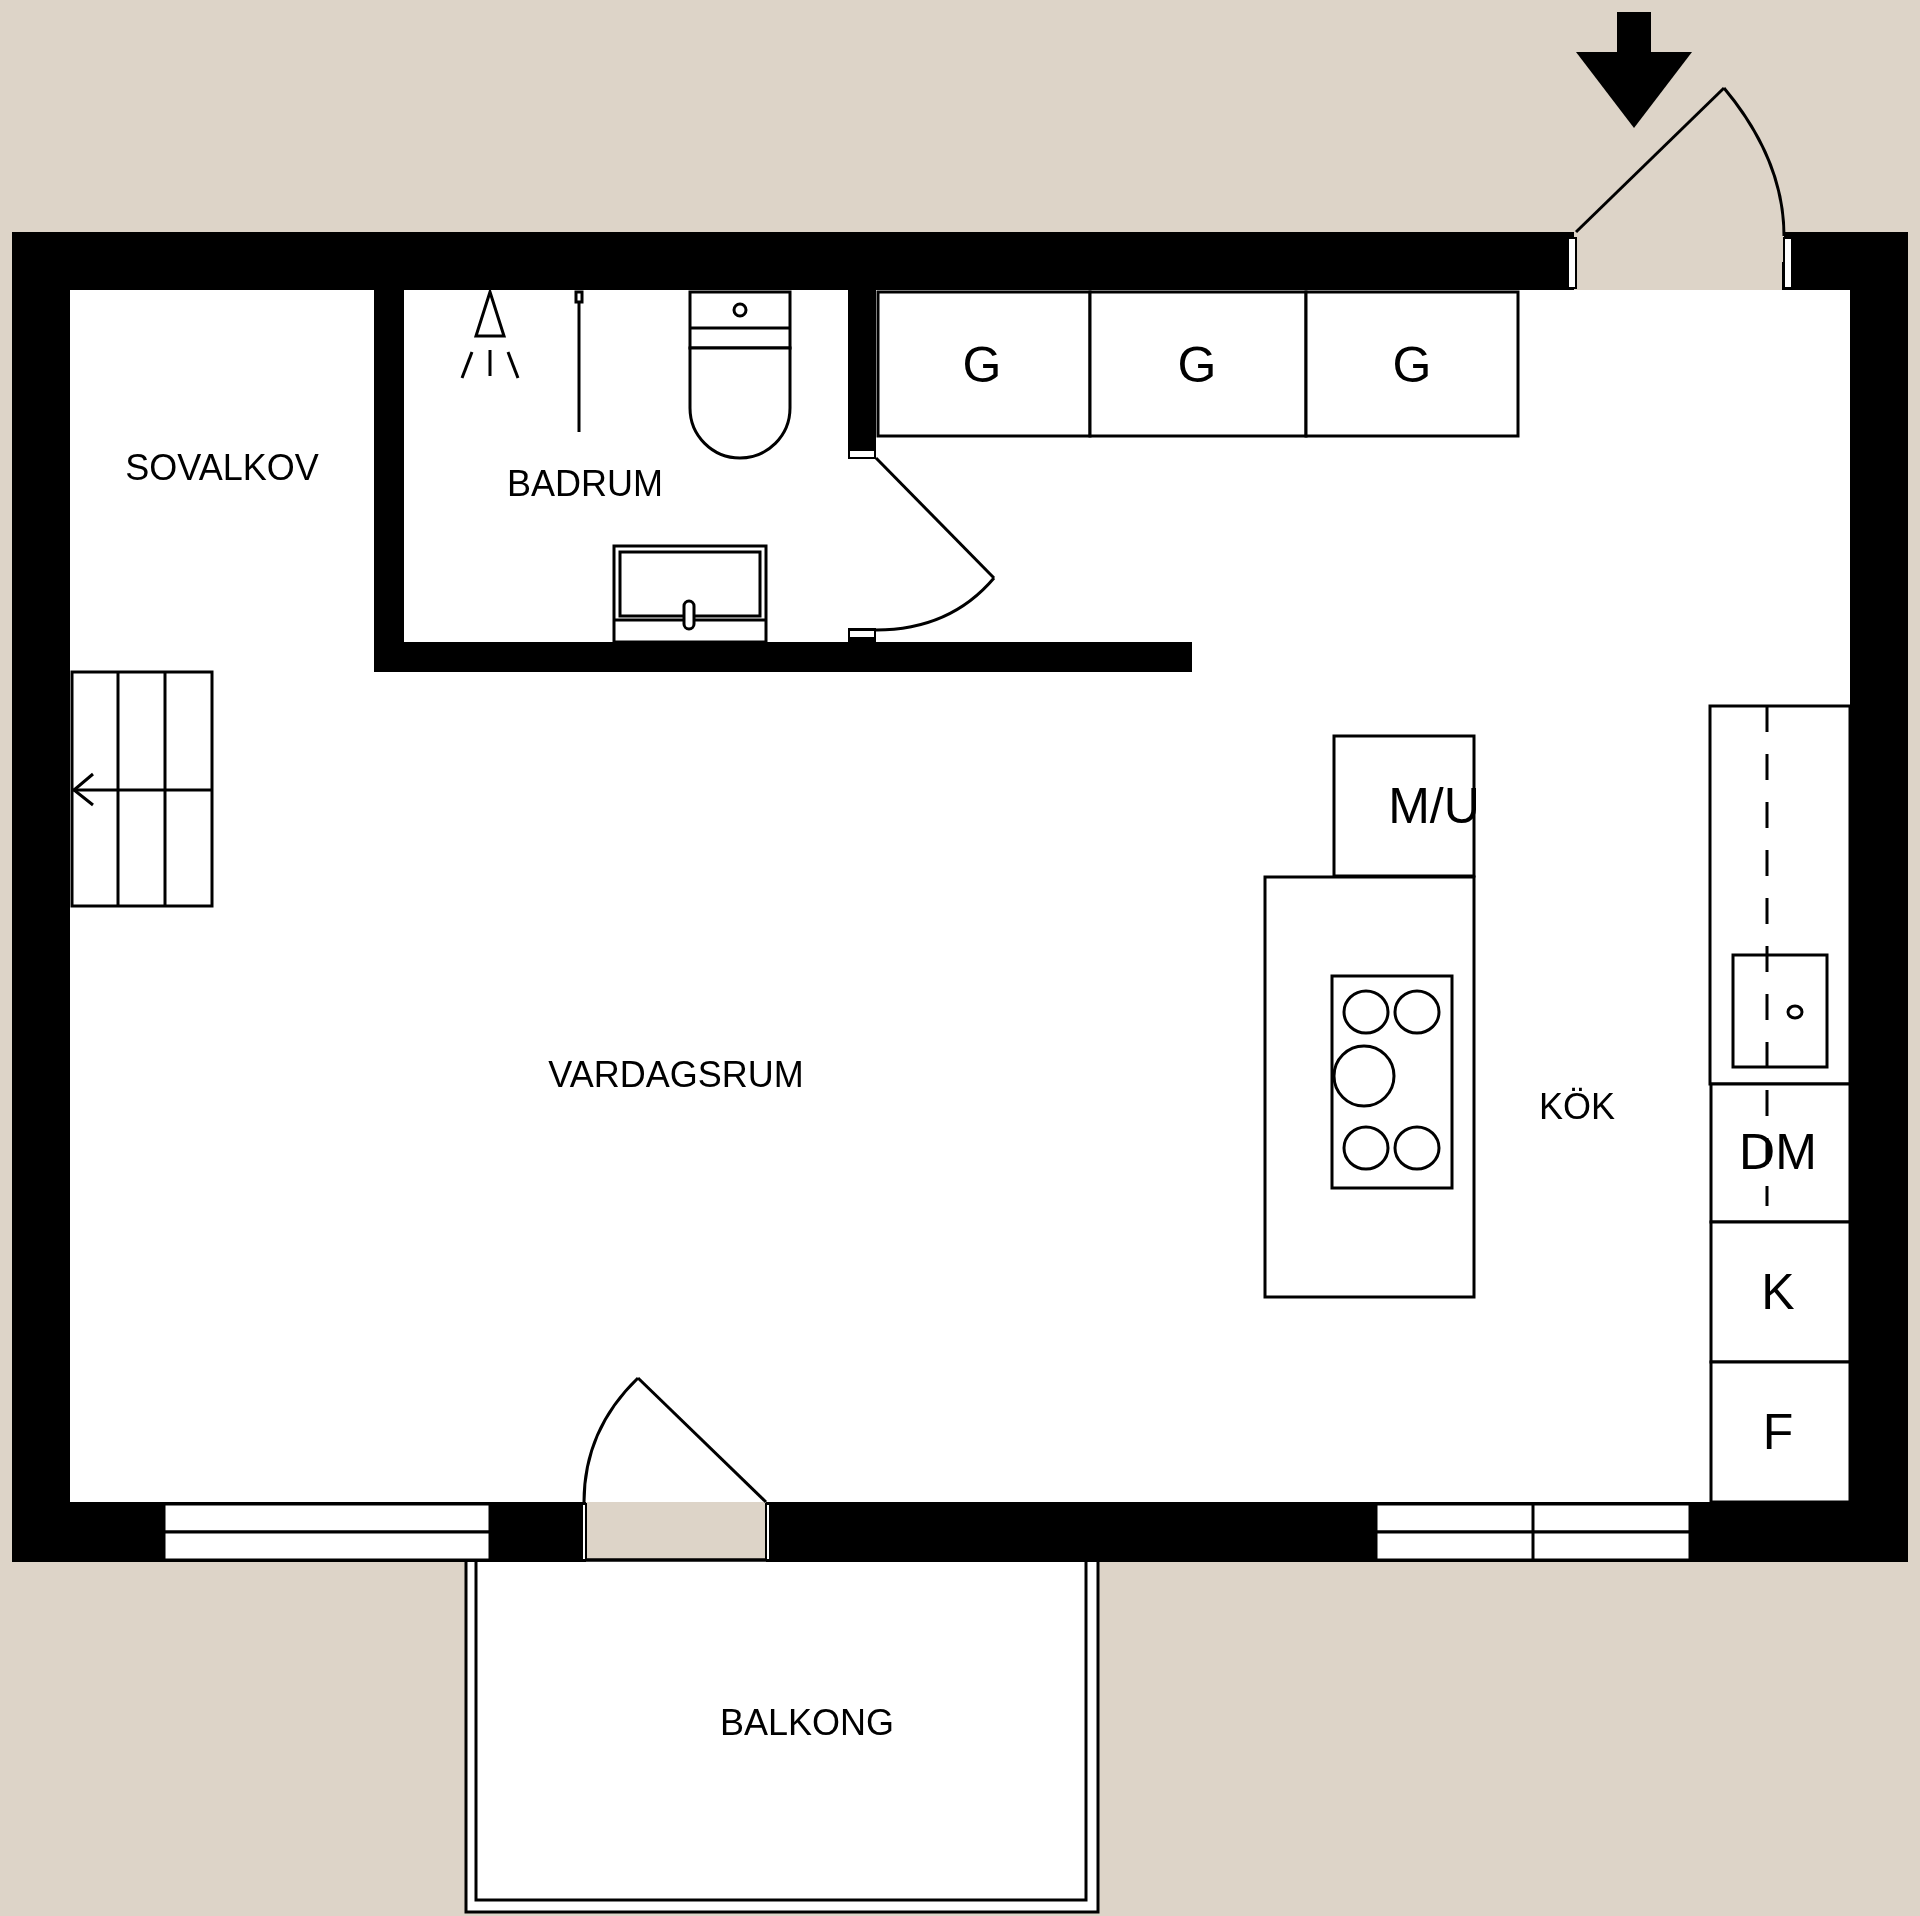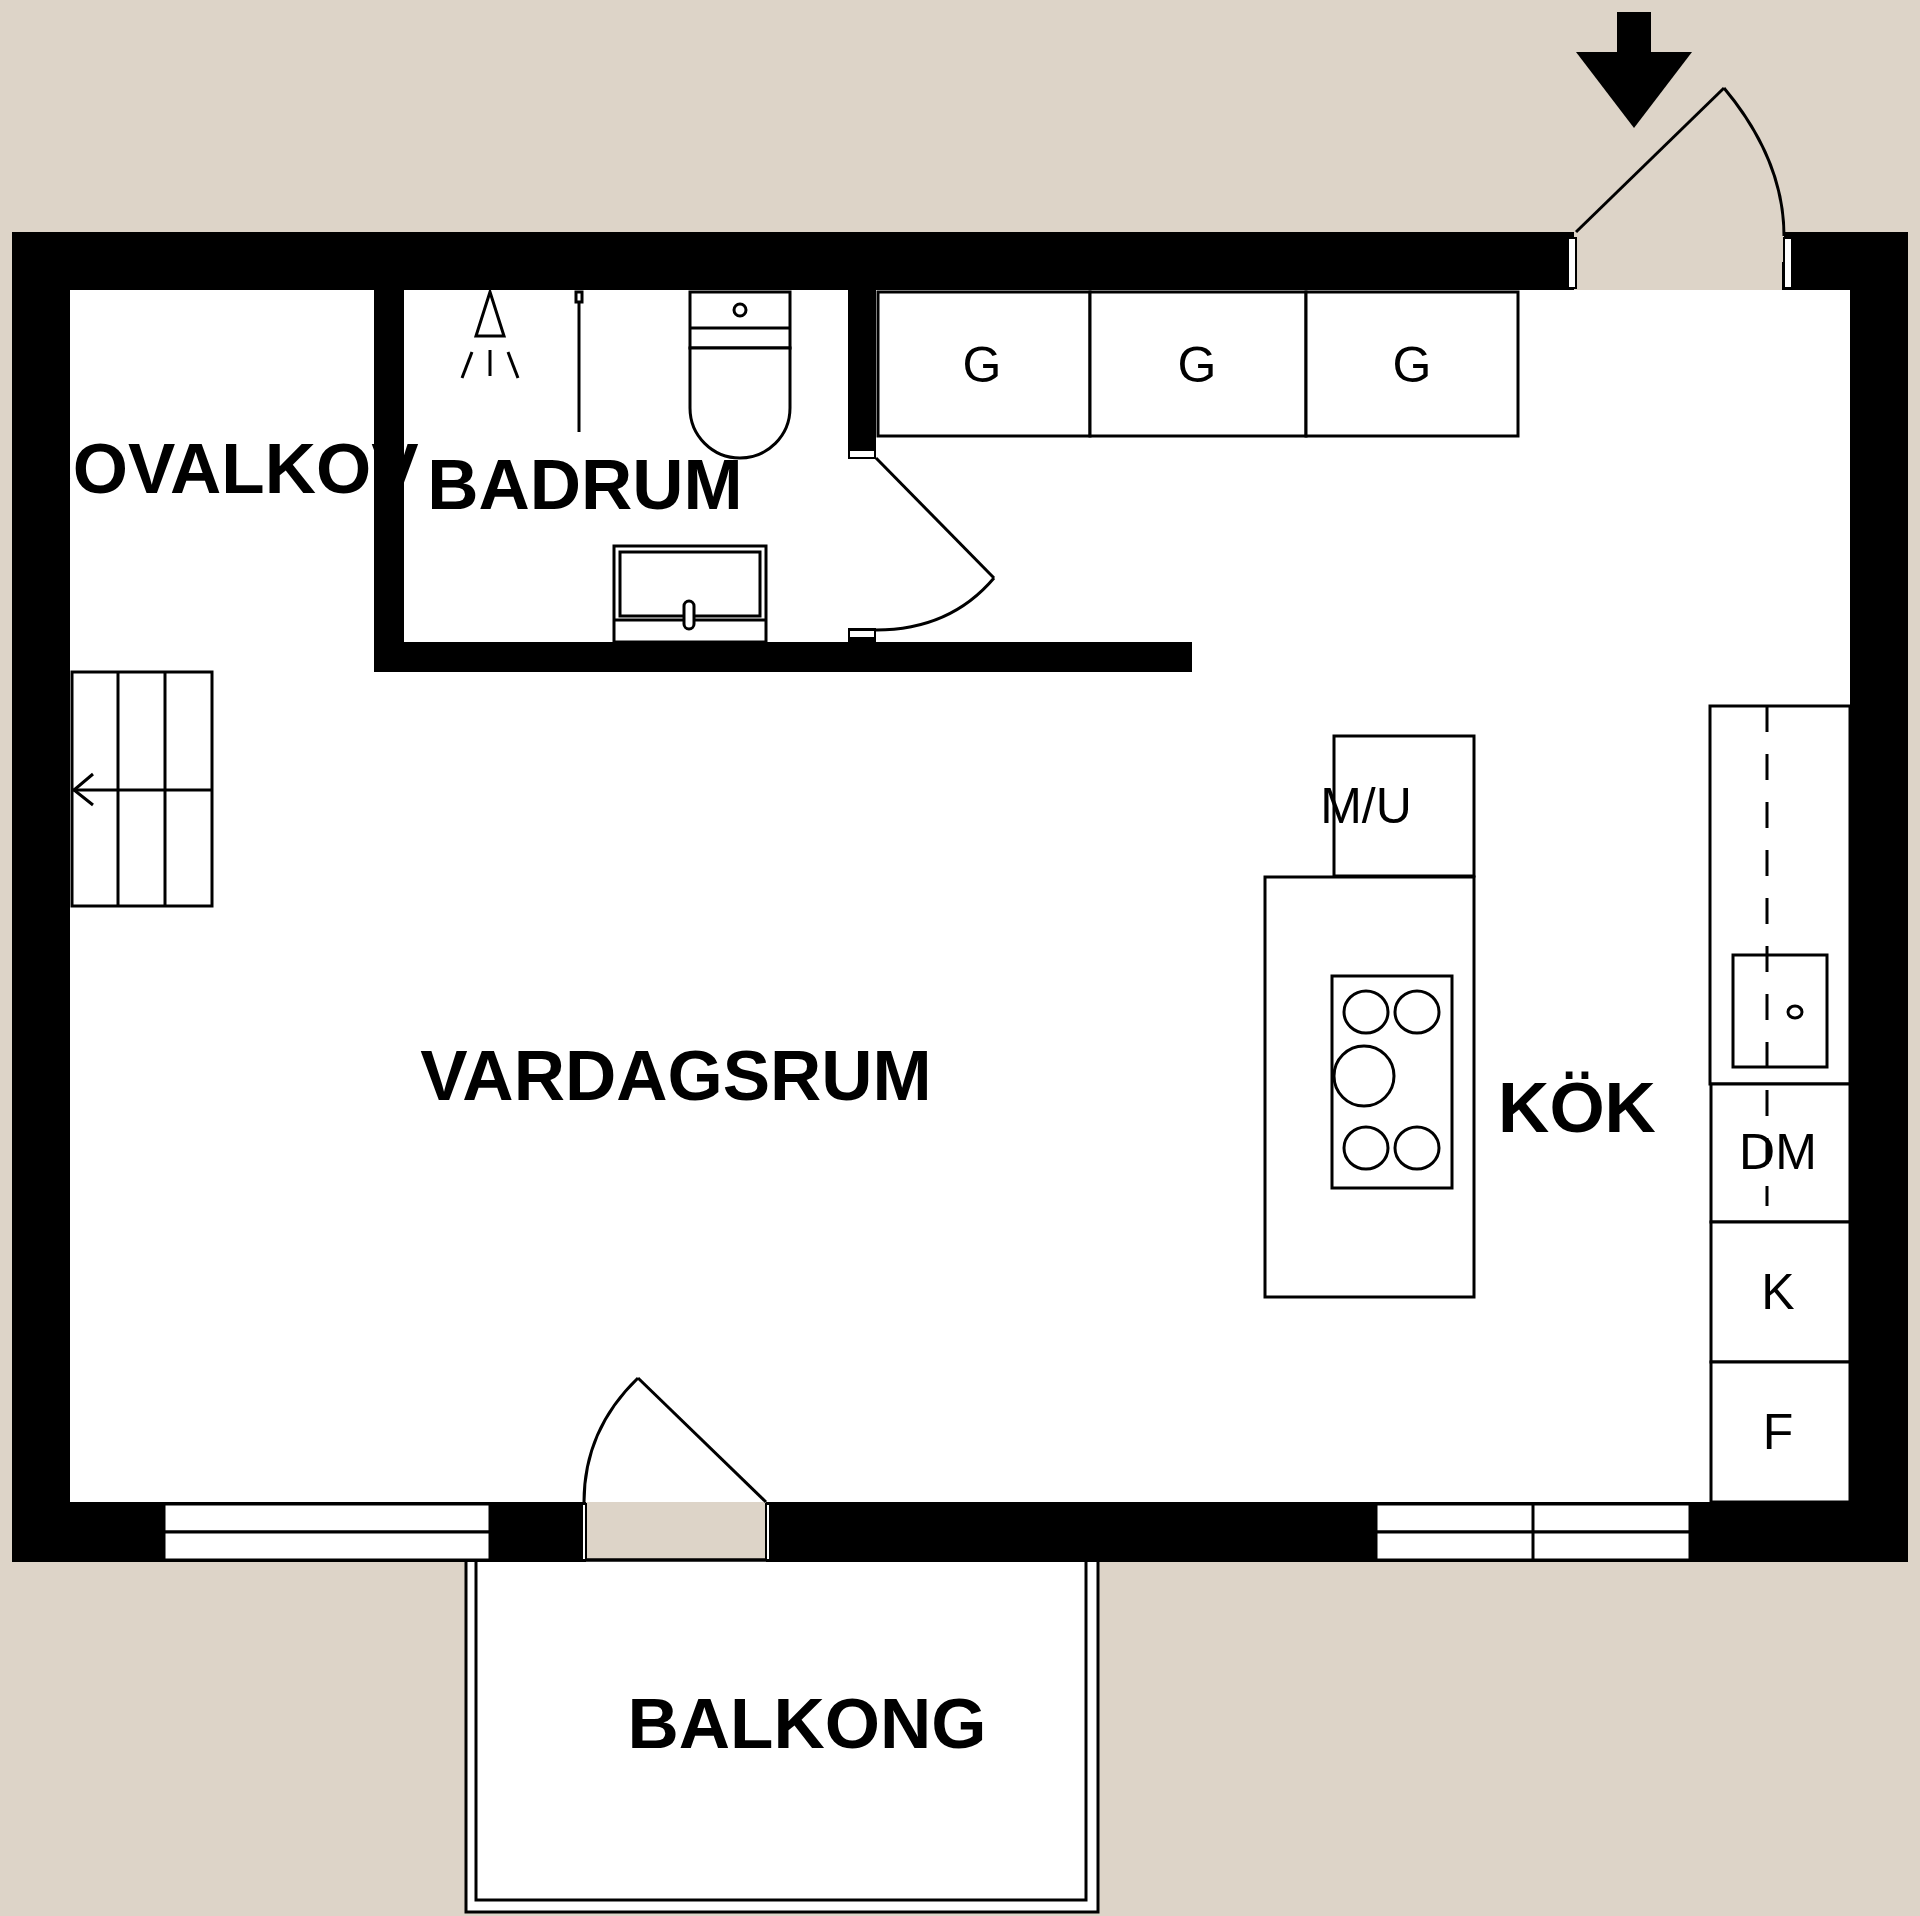--- a/index.html
+++ b/index.html
@@ -1,19 +1,19 @@
 <!DOCTYPE html>
 <html><head>
 <meta charset="utf-8">
 <style>
   html, body { margin: 0; padding: 0; }
   body { width: 1920px; height: 1916px; background: #ddd4c8; overflow: hidden; position: relative; font-family: "Liberation Sans", sans-serif; }
   #plan { position: absolute; left: 0; top: 0; }
   .lbl { position: absolute; font-family: "Liberation Sans", sans-serif; color: #000; white-space: nowrap; line-height: 1; transform: translate(-50%, -50%); }
-  .room { font-size: 71px; font-weight: bold; }
+  .room { font-size: 36px; }
   .fix { font-size: 50px; }
 </style>
 </head>
 <body>
 
 <svg id="plan" width="1920" height="1916" viewBox="0 0 1920 1916" xmlns="http://www.w3.org/2000/svg">
 
   <rect x="70" y="290" width="1780" height="1212" fill="#ffffff"></rect>
 
   <g>
@@ -147,16 +147,16 @@
 
 <div class="lbl room" style="left:222px; top:468px;">SOVALKOV</div>
 <div class="lbl room" style="left:585px; top:484px;">BADRUM</div>
 <div class="lbl room" style="left:676px; top:1075px;">VARDAGSRUM</div>
 <div class="lbl room" style="left:1577px; top:1077px;margin-top:30px;">KÖK</div>
 <div class="lbl room" style="left:795px; top:1723px;margin-left:12px;">BALKONG</div>
 
 <div class="lbl fix" style="left:982px; top:365px;">G</div>
 <div class="lbl fix" style="left:1197px; top:365px;">G</div>
 <div class="lbl fix" style="left:1412px; top:365px;">G</div>
-<div class="lbl fix" style="left:1366px; top:806px;">M/U</div>
+<div class="lbl fix" style="left:1434px; top:806px;">M/U</div>
 <div class="lbl fix" style="left:1778px; top:1152px;">DM</div>
 <div class="lbl fix" style="left:1778px; top:1292px;">K</div>
 <div class="lbl fix" style="left:1778px; top:1432px;">F</div>
 
 </body></html>

